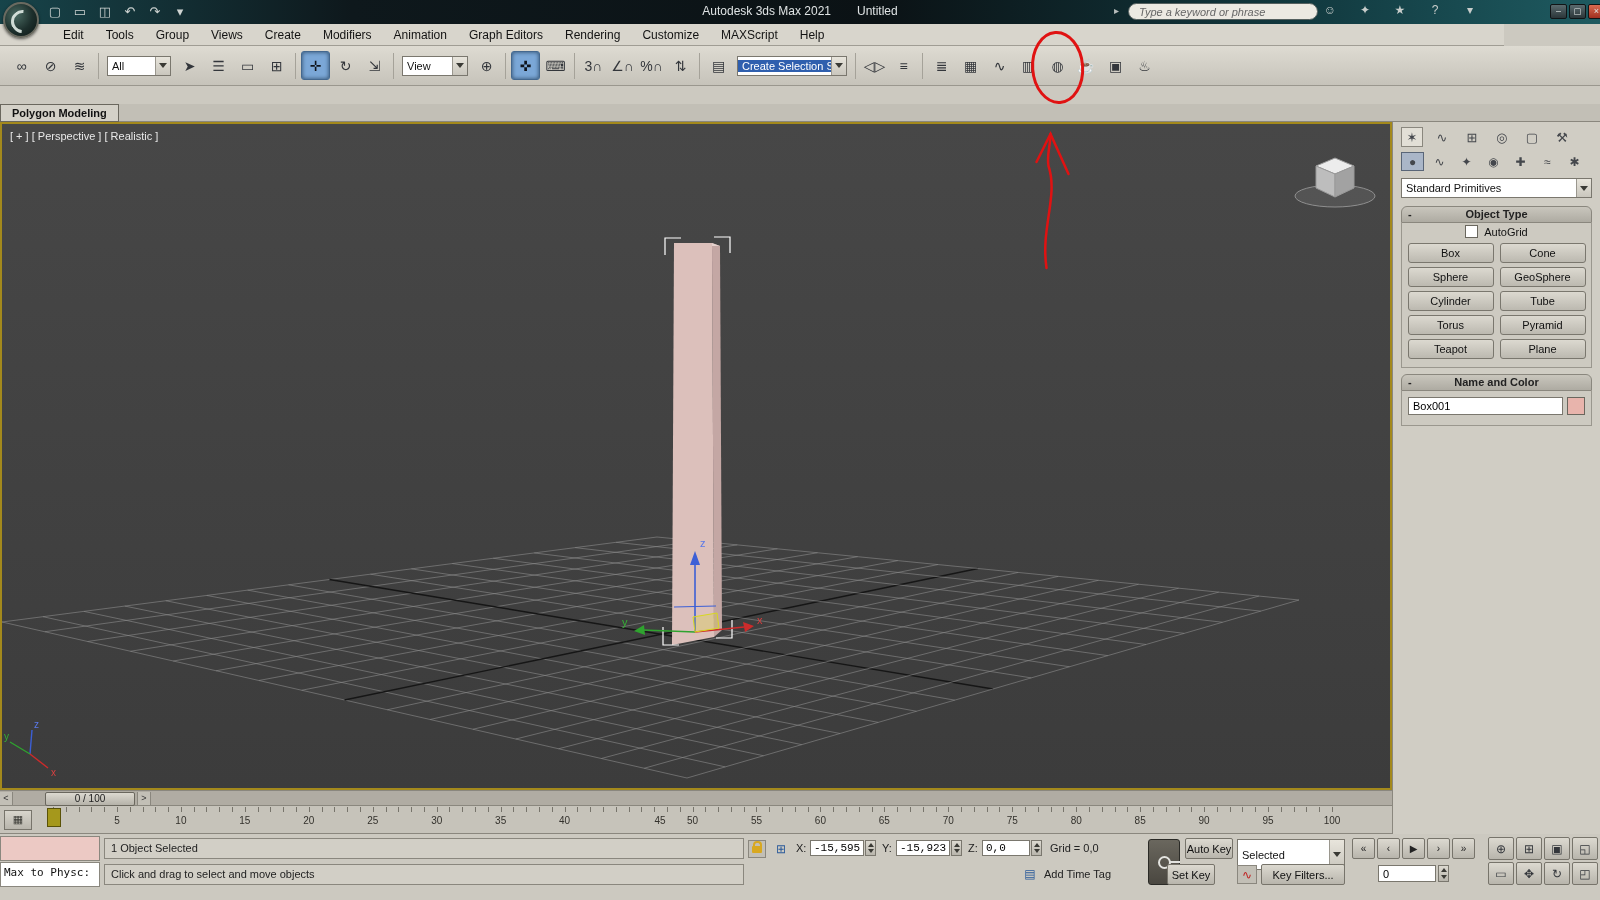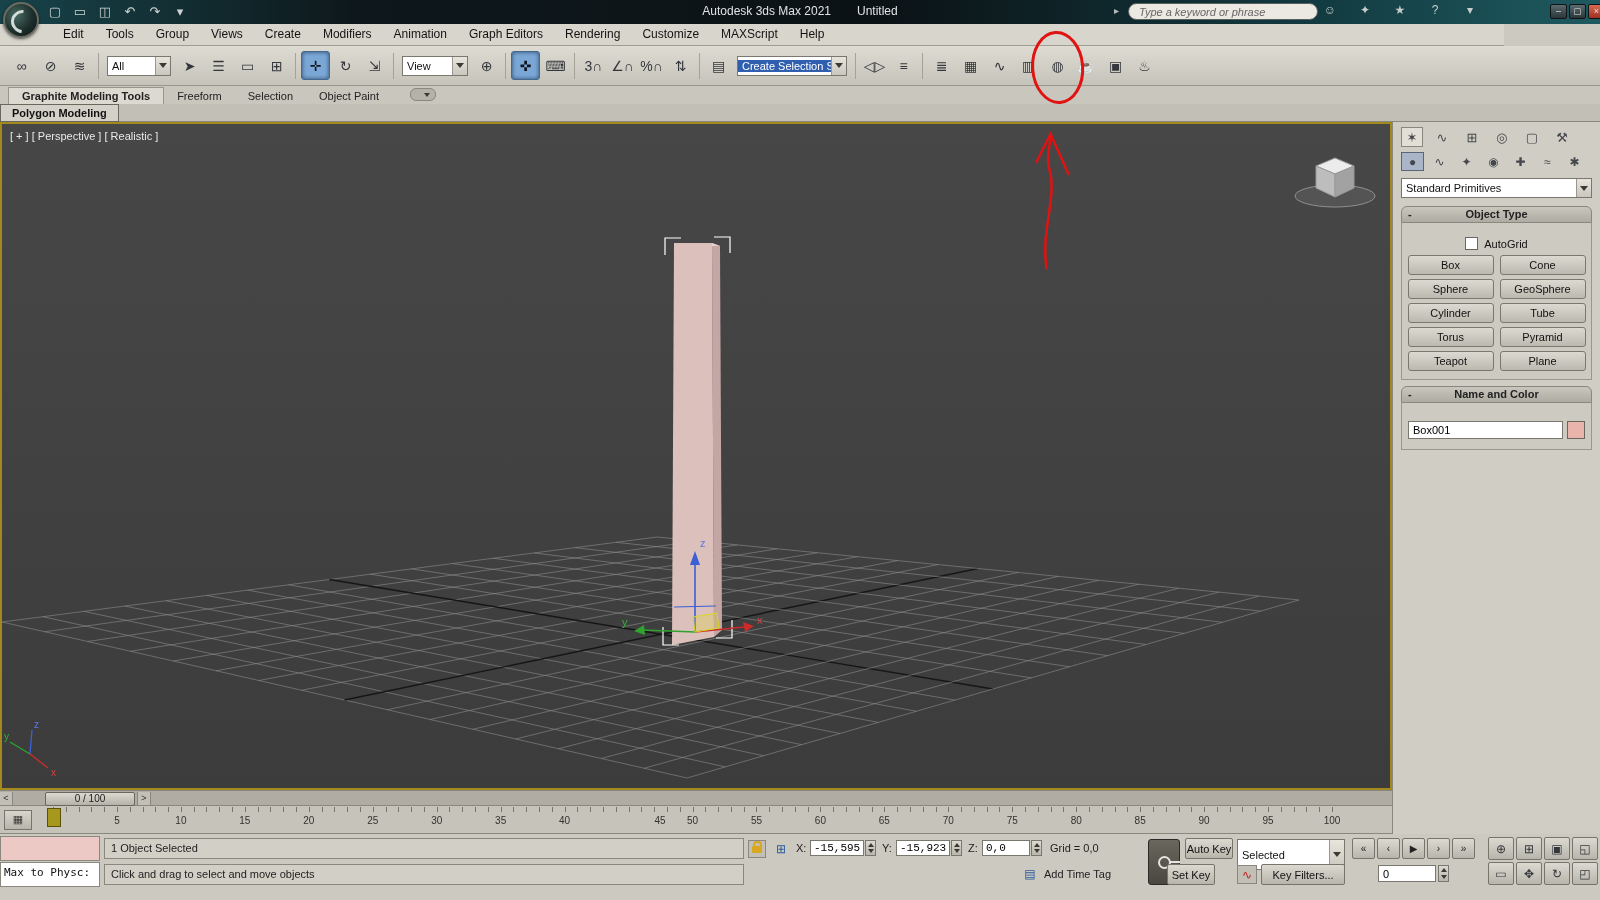--- a/index.html
+++ b/index.html
@@ -24,21 +24,21 @@
     padding:0 10px;outline:none;font-family:"Liberation Sans",sans-serif;}
   .searchbox::placeholder{color:#666;font-style:italic;}
   .infoicons{position:absolute;left:1322px;top:3px;display:flex;gap:19px;color:#c8cdcb;font-size:12px;}
   .infoicons .ticon{width:16px;text-align:center;}
   .winbtns{position:absolute;left:1550px;top:4px;display:flex;gap:2px;}
   .winbtn{width:15px;height:13px;background:linear-gradient(#5a6a6e,#2a3538);border:1px solid #101416;
     color:#dde3e2;font-size:9px;line-height:12px;text-align:center;border-radius:2px;}
   .winbtn.close-button{background:linear-gradient(#d86a50,#a03020);}
   
   .menubar{position:absolute;left:0;top:24px;width:1504px;height:22px;background:#d8d5cc;
-    border-bottom:1px solid #a09d94;display:flex;align-items:flex-end;padding-left:52px;box-sizing:border-box;}
+    border-bottom:1px solid #a09d94;display:flex;align-items:center;padding-left:52px;box-sizing:border-box;}
   .menu-item{padding:0 11px;font-size:12px;height:22px;line-height:22px;color:#131313;}
   
   .toolbar{position:absolute;left:0;top:46px;width:1600px;height:40px;
     background:linear-gradient(#dedbd2,#c6c3ba);border-bottom:1px solid #9a978e;
     display:flex;align-items:center;gap:2px;padding-left:8px;box-sizing:border-box;}
   .tbi{width:27px;height:27px;border-radius:3px;display:flex;align-items:center;justify-content:center;
     font-size:14px;color:#33363b;flex:0 0 auto;}
   .tbi.active{background:#7ba7d7;border:1px solid #44688f;box-shadow:inset 0 0 4px #2c4a66;color:#10141c;}
   .tbsep{width:1px;height:26px;background:#a5a299;margin:0 3px;flex:0 0 auto;}
   .tbcombo{height:18px;background:#fff;border:1px solid #7a776e;display:flex;align-items:center;
@@ -75,21 +75,21 @@
   .cpcat{width:23px;height:19px;display:flex;align-items:center;justify-content:center;font-size:12px;color:#44474c;}
   .cpcat.active{background:#aab6c8;border:1px solid #5a6678;box-sizing:border-box;}
   .cp-combo{height:18px;margin:2px 8px 8px 8px;background:#fff;border:1px solid #7a776e;display:flex;
     align-items:center;font-size:11px;}
   .cp-combo .val{flex:1;padding-left:4px;}
   .rollout{margin:6px 8px 0 8px;}
   .rollout-header{position:relative;height:15px;line-height:15px;font-size:11px;font-weight:bold;color:#222;
     text-align:center;background:linear-gradient(#c9c6bd,#aeaba2);border:1px solid #8a877e;
     border-radius:6px 6px 0 0;}
   .rollout-header .collapse{position:absolute;left:6px;top:0;font-weight:bold;}
-  .rollout-body{background:#cdcac1;border:1px solid #9a978e;border-top:none;padding:12px 0 8px 0;}
+  .rollout-body{background:#cdcac1;border:1px solid #9a978e;border-top:none;padding:0 0 8px 0;}
   .autogrid-row{display:flex;justify-content:center;align-items:center;gap:6px;padding:2px 0 5px 0;font-size:11px;}
   .checkbox{width:11px;height:11px;background:#fff;border:1px solid #6a675e;display:inline-block;}
   .ot-grid{display:flex;flex-wrap:wrap;gap:4px 6px;justify-content:center;}
   .ot-btn{width:84px;height:18px;background:linear-gradient(#dcd9d0,#bcb9b0);border:1px solid #7a776e;
     border-radius:3px;font-size:11px;display:flex;align-items:center;justify-content:center;color:#111;}
   .name-row{display:flex;gap:4px;padding:6px 6px 2px 6px;align-items:center;}
   .nameinput{flex:1;height:16px;background:#fff;border:1px solid #7a776e;font-size:11px;padding:0 4px;
     outline:none;font-family:"Liberation Sans",sans-serif;}
   .swatch{width:18px;height:18px;border:1px solid #6a675e;box-sizing:border-box;}
   
@@ -272,29 +272,20 @@
       <div class="tbi">≣</div>
       <div class="tbi">▦</div>
       <div class="tbi">∿</div>
       <div class="tbi">▥</div>
       <div class="tbi">◍</div>
       <div class="tbi">☕</div>
       <div class="tbi">▣</div>
       <div class="tbi">♨</div>
     </div>
 
-  <div class="ribbontabs" id="ribbontabs">
-      <div class="rtab active">Graphite Modeling Tools</div>
-      <div class="rtab">Freeform</div>
-      <div class="rtab">Selection</div>
-      <div class="rtab">Object Paint</div>
-      <div class="ribbon-pill">
-        <i class="tri-down"></i>
-      </div>
-    </div>
   <div class="polyrow">
     <div class="polytab">Polygon Modeling</div>
   </div>
 
   <div id="viewport">
     <div class="vplabel">[ + ] [ Perspective ] [ Realistic ]</div>
     <svg id="vpsvg" viewBox="0 0 1388 664" width="1388" height="664">
       <g id="gridlines">
           <line x1="0" y1="498" x2="655" y2="413" stroke="#8d8d8d" stroke-width="0.8" opacity="0.75"></line>
           <line x1="0" y1="498" x2="685" y2="654" stroke="#8d8d8d" stroke-width="0.8" opacity="0.75"></line>

